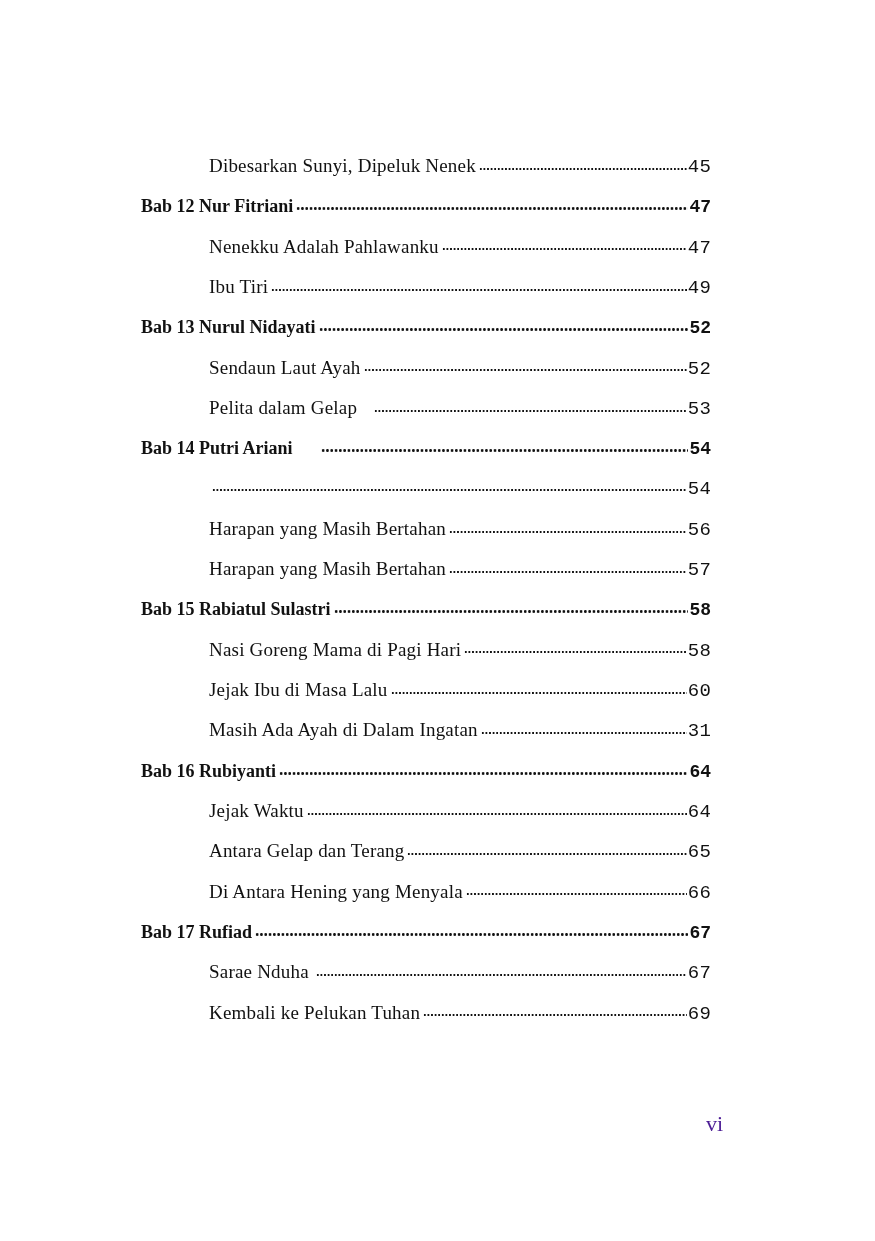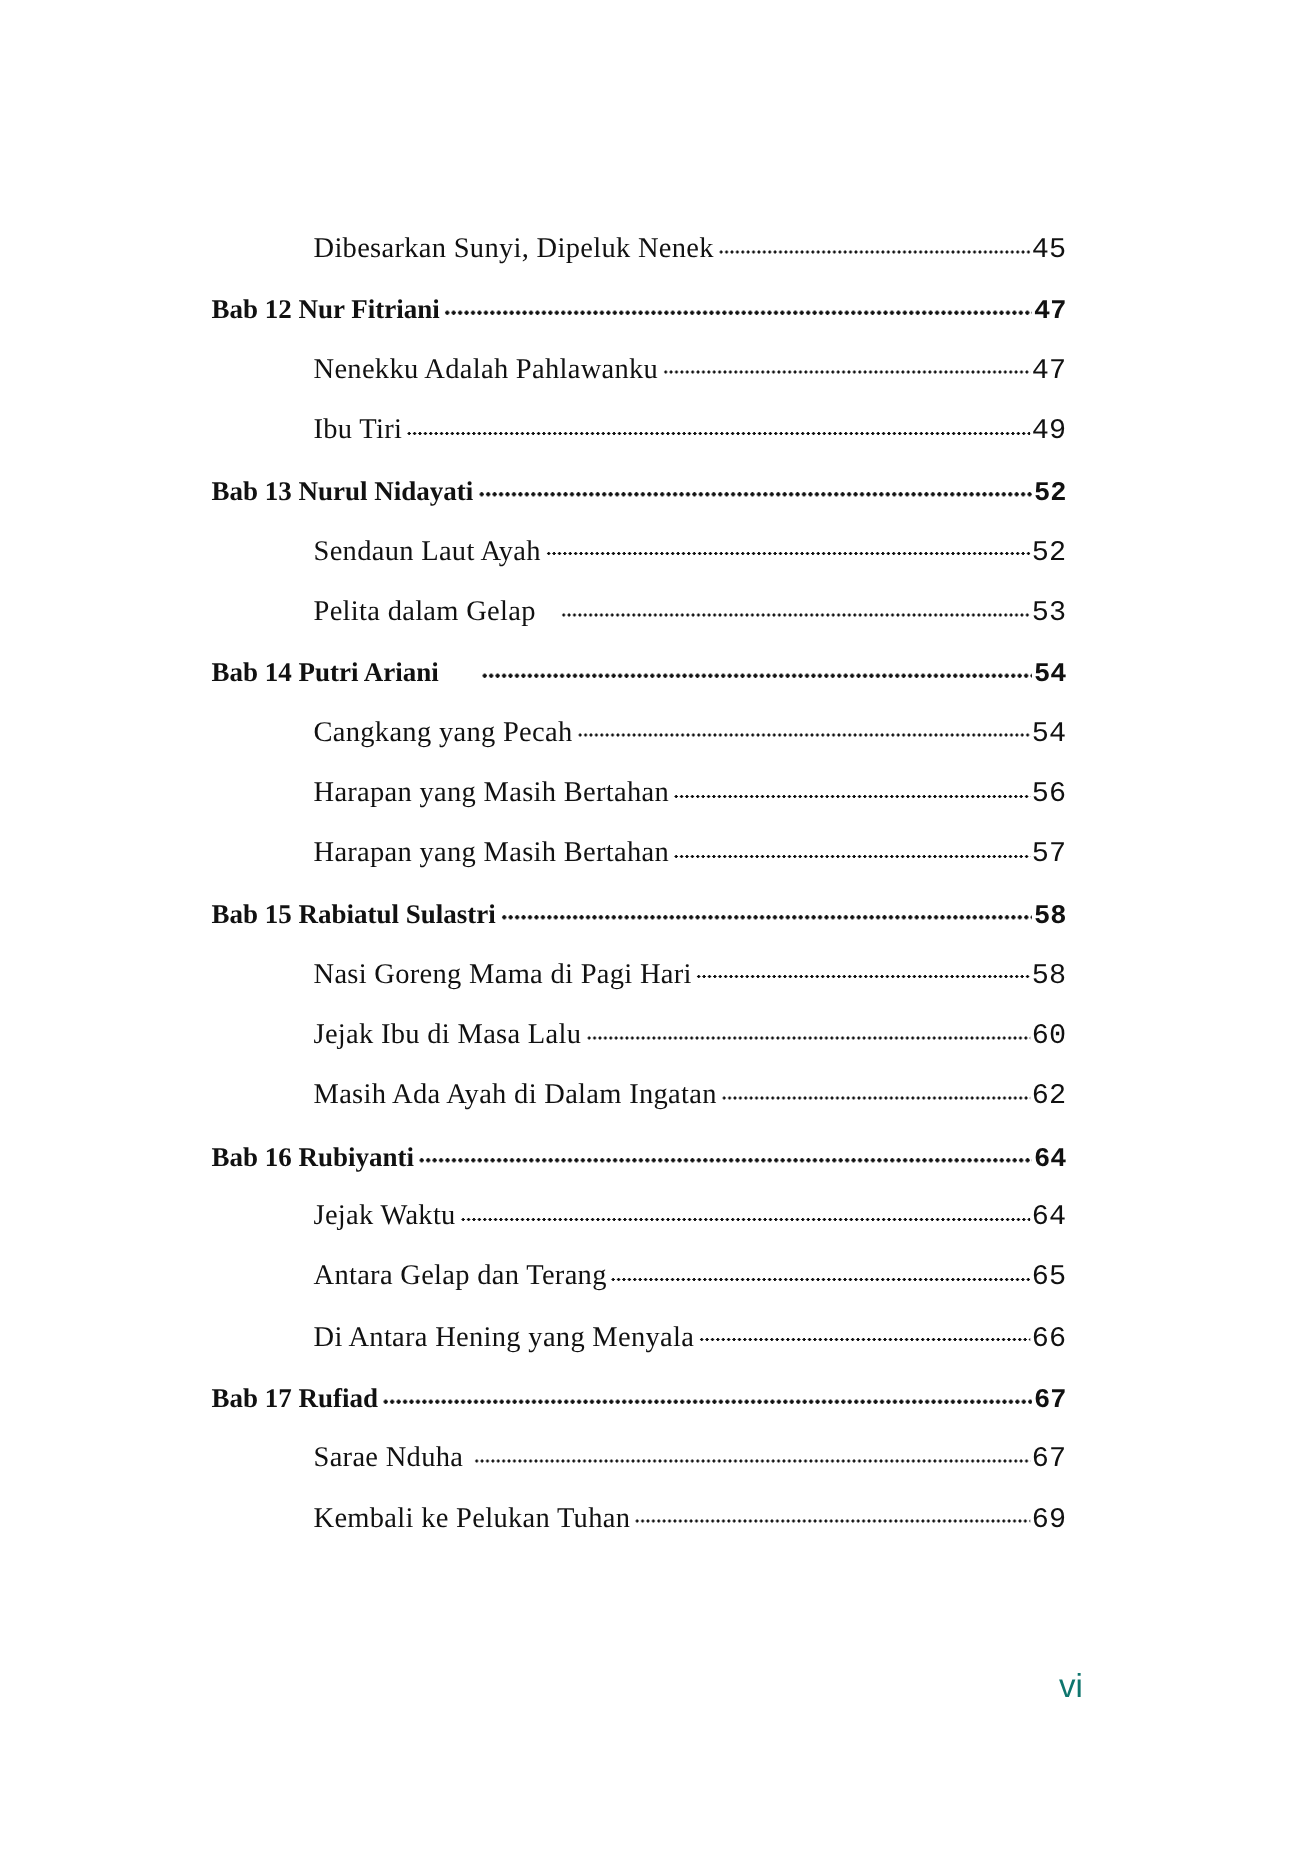--- a/index.html
+++ b/index.html
@@ -69,23 +69,23 @@
     }
     .toc-page {
       flex: 0 0 auto;
       text-align: center;
       font-family: Liberation Mono, monospace;
     }
     .page-number {
       position: absolute;
       left: 706px;
       top: 1111px;
-      font-family: Liberation Sans, sans-serif;
+      font-family: Liberation Serif, serif;
       font-size: 22px;
-      color: #0f766e;
+      color: #4c1d95;
     }
   </style>
 </head>
 <body>
 
 <div class="toc">
   <div class="toc-row sub">
     <span class="toc-title">Dibesarkan Sunyi, Dipeluk Nenek</span>
     <span class="toc-leader"></span>
     <span class="toc-page">45</span>
@@ -119,21 +119,20 @@
     <span class="toc-title" style="margin-right:14px">Pelita dalam Gelap</span>
     <span class="toc-leader"></span>
     <span class="toc-page">53</span>
   </div>
   <div class="toc-row chapter">
     <span class="toc-title" style="margin-right:25px">Bab 14 Putri Ariani</span>
     <span class="toc-leader"></span>
     <span class="toc-page">54</span>
   </div>
   <div class="toc-row sub">
-    <span class="toc-title">Cangkang yang Pecah</span>
     <span class="toc-leader"></span>
     <span class="toc-page">54</span>
   </div>
   <div class="toc-row sub">
     <span class="toc-title">Harapan yang Masih Bertahan</span>
     <span class="toc-leader"></span>
     <span class="toc-page">56</span>
   </div>
   <div class="toc-row sub">
     <span class="toc-title">Harapan yang Masih Bertahan</span>
@@ -151,21 +150,21 @@
     <span class="toc-page">58</span>
   </div>
   <div class="toc-row sub">
     <span class="toc-title">Jejak Ibu di Masa Lalu</span>
     <span class="toc-leader"></span>
     <span class="toc-page">60</span>
   </div>
   <div class="toc-row sub">
     <span class="toc-title">Masih Ada Ayah di Dalam Ingatan</span>
     <span class="toc-leader"></span>
-    <span class="toc-page">62</span>
+    <span class="toc-page">31</span>
   </div>
   <div class="toc-row chapter">
     <span class="toc-title">Bab 16 Rubiyanti</span>
     <span class="toc-leader"></span>
     <span class="toc-page">64</span>
   </div>
   <div class="toc-row sub">
     <span class="toc-title">Jejak Waktu</span>
     <span class="toc-leader"></span>
     <span class="toc-page">64</span>

